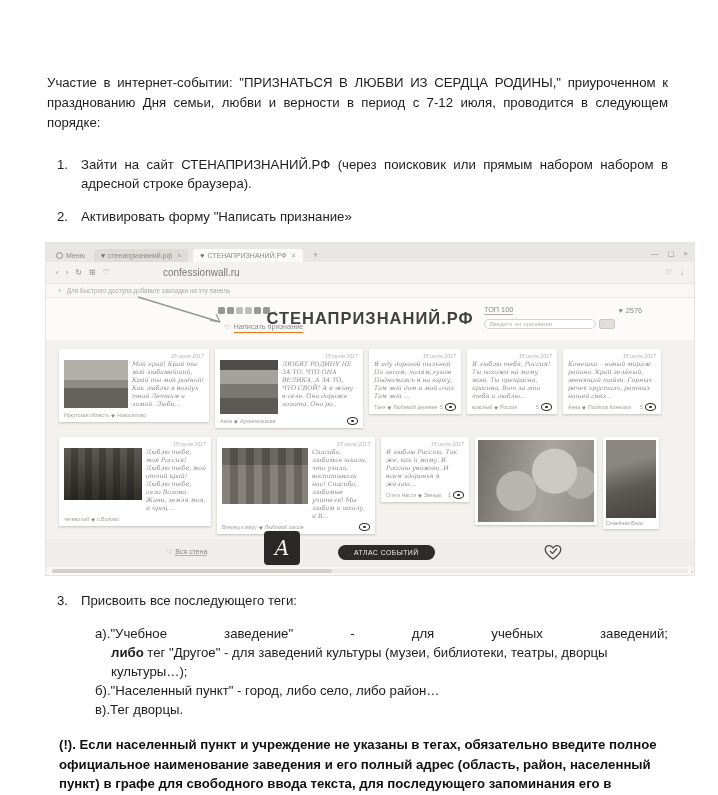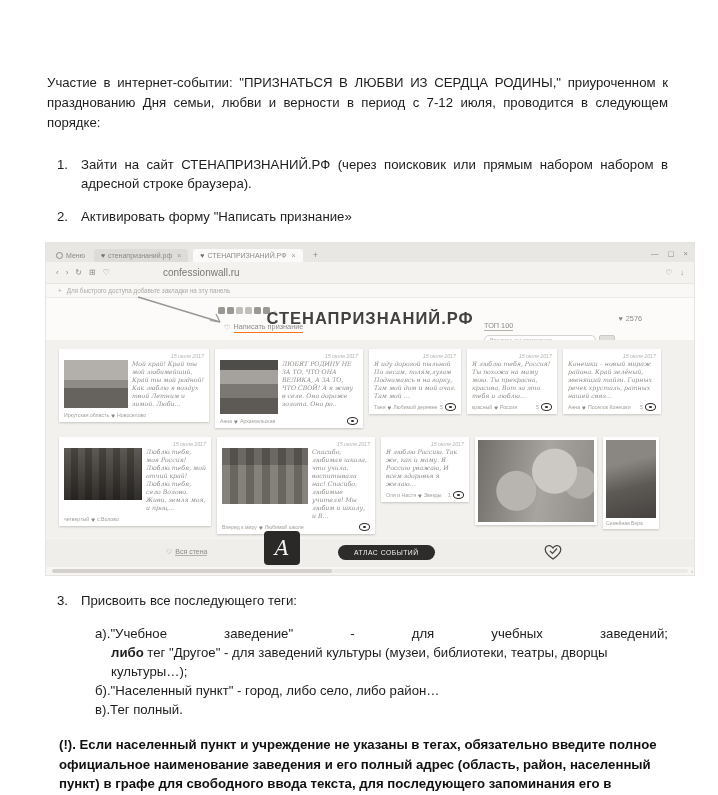--- a/index.html
+++ b/index.html
@@ -49,21 +49,21 @@
   .socials{position:absolute;left:172px;top:9px;display:flex;gap:2px;align-items:center;}
   .soc{width:7px;height:7px;background:#9b9894;border-radius:1.5px;}
   .soc.lt{background:#c2bfba;}
   .soc-more{font-size:6px;color:#9b9894;margin-left:2px;}
   .write-link{position:absolute;left:178px;top:24px;font-size:7.3px;color:#8d8a86;display:flex;gap:3px;align-items:center;}
   .write-link .wl-text{border-bottom:1px solid #f97316;padding-bottom:.5px;}
   .annot-arrow{position:absolute;left:88px;top:-4px;}
   .site-logo{position:absolute;left:0;right:0;top:11px;text-align:center;font-size:16.5px;font-weight:bold;letter-spacing:1px;color:#434140;}
   .head-right{position:absolute;right:52px;top:7px;width:158px;}
   .hr-row1{display:flex;align-items:center;font-size:7.3px;color:#8d8a86;}
-  .top100{border-bottom:1px solid #b4b1ac;margin-top:16px;}
+  .top100{border-bottom:1px solid #b4b1ac;}
   .likes{margin-left:auto;display:flex;gap:3px;align-items:center;}
   .hr-row2{margin-top:4px;display:flex;gap:3px;align-items:center;}
   .tagsearch{width:112px;height:10px;border:1px solid #d6d3ce;border-radius:7px;font-size:5.8px;padding:0 5px;color:#8d8a86;background:#fff;box-sizing:border-box;font-family:"Liberation Sans",sans-serif;}
   .tagsearch::placeholder{color:#b5b2ad;}
   .search-go{width:16px;height:10px;background:#e2dfda;border:1px solid #ccc9c4;border-radius:2px;}
 
   .wall{position:absolute;top:97px;left:0;right:0;bottom:37px;background:#f3f1ee;padding:9px 13px 0;box-sizing:border-box;}
   .crow{display:flex;gap:6px;align-items:flex-start;margin-bottom:9px;}
   .card{background:#fff;box-shadow:0 1px 2px rgba(60,55,50,.25);padding:4px 5px 3px;box-sizing:border-box;flex:none;}
   .cdate{text-align:right;font-size:5.3px;color:#b8b5b0;font-style:italic;height:7px;}
@@ -356,18 +356,18 @@
 
   <div class="step step3">
     <span class="num">3.</span>
     <span class="txt">Присвоить все последующего теги:</span>
   </div>
 
   <div class="subitems">
     <div class="jline">а)."Учебное заведение" - для учебных заведений;</div>
     <div class="sub-a2"><span class="bold">либо</span><span> тег "Другое" - для заведений культуры (музеи, библиотеки, театры, дворцы культуры…);</span></div>
     <div>б)."Населенный пункт" - город, либо село, либо район…</div>
-    <div>в).Тег полный.</div>
+    <div>в).Тег дворцы.</div>
   </div>
 
   <div class="warning">(!). Если населенный пункт и учреждение не указаны в тегах, обязательно введите полное официальное наименование заведения и его полный адрес (область, район, населенный пункт) в графе для свободного ввода текста, для последующего запоминания его в системе.</div>
 
 </div>
 
 </body></html>

